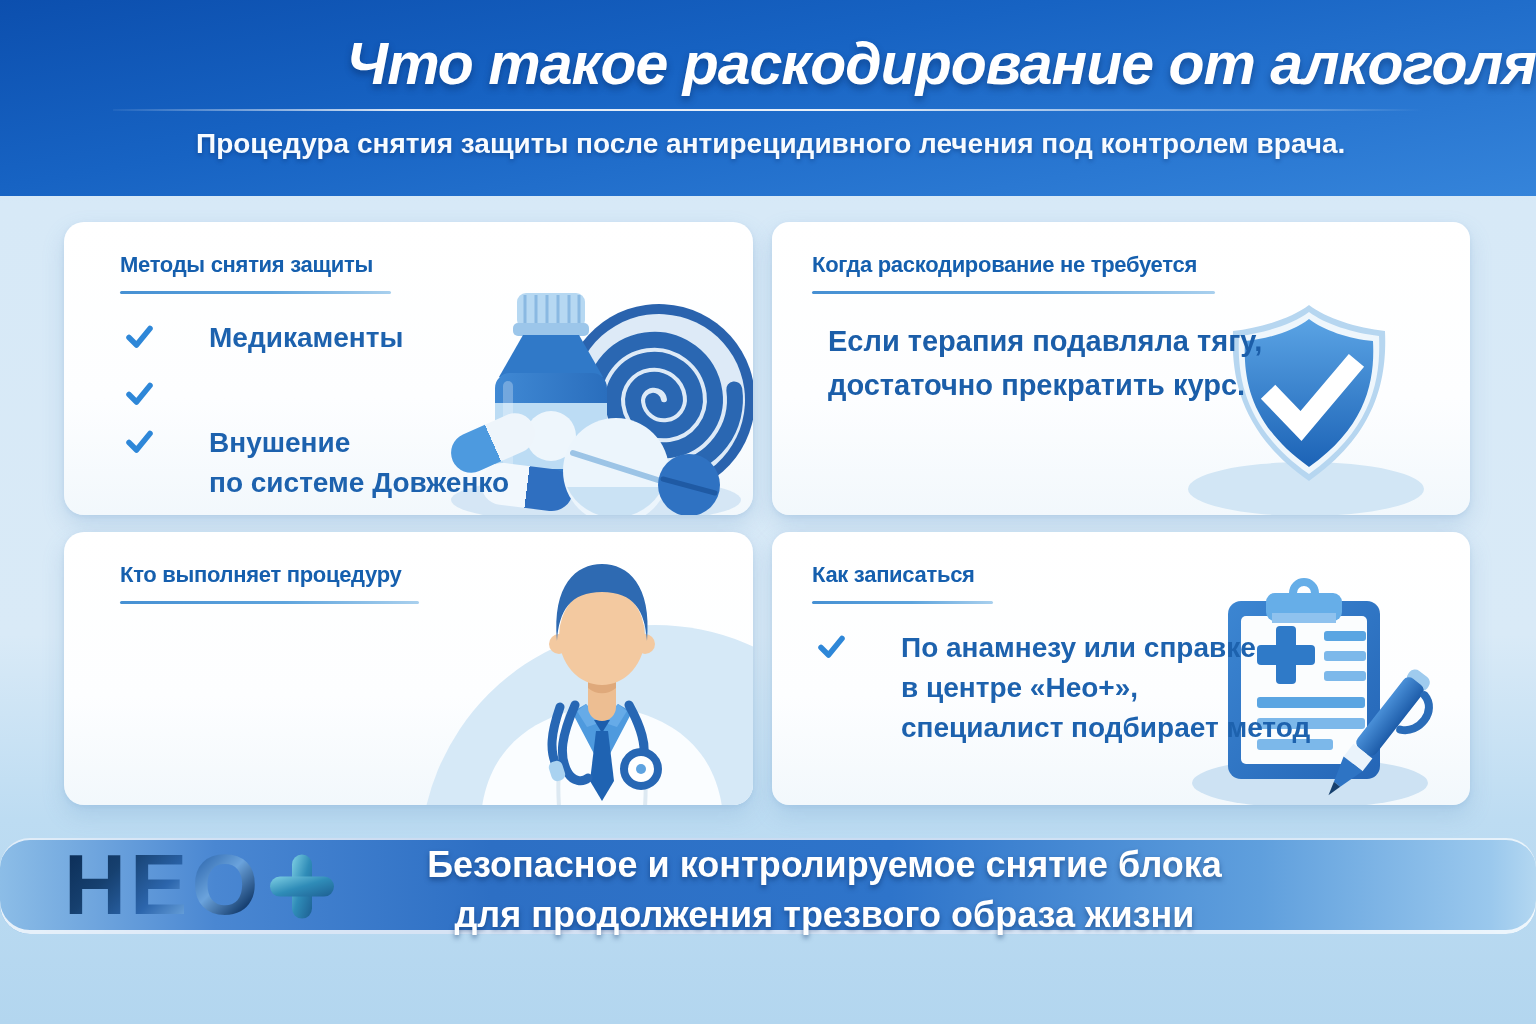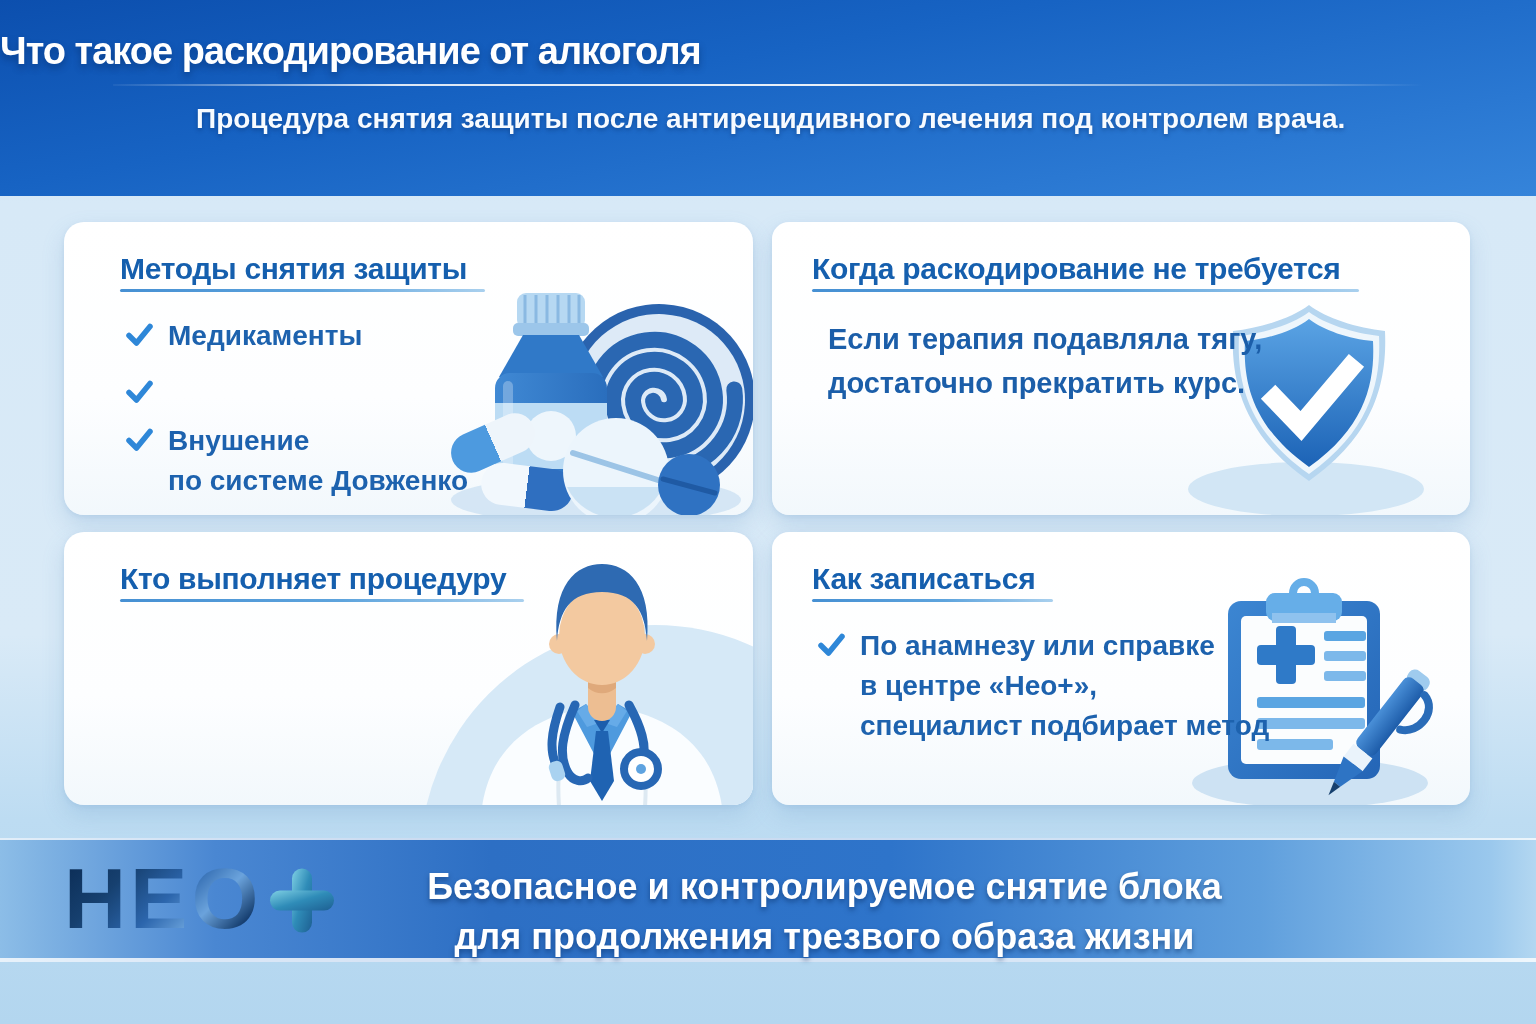--- a/index.html
+++ b/index.html
@@ -9,23 +9,24 @@
     background: linear-gradient(180deg,#c9e2f4 0%,#d7e9f7 20%,#d9eaf7 62%,#bddcf2 80%,#b3d6ef 100%);
     position:relative;
   }
 
   
   .header {
     position:absolute; top:0; left:0; width:1536px; height:196px;
     background: linear-gradient(170deg,#0c4fae 0%,#1763c3 40%,#2a78d2 78%,#3584da 100%);
   }
   .header-title {
-    margin-top:30px; text-align:left;
-    font-size:38px; font-weight:bold; color:#ffffff; letter-spacing:-1px;
+    margin-top:30px; text-align:right;
+    font-size:59px; font-weight:bold; color:#ffffff; letter-spacing:-1px;
     text-shadow: 0 4px 7px rgba(4,38,92,0.45);
+    font-style: italic;
   }
   .header-divider {
     margin:11px auto 0 auto; width:1310px; height:2px;
     background: linear-gradient(90deg, rgba(255,255,255,0.05) 0%, rgba(255,255,255,0.85) 22%, rgba(255,255,255,0.9) 55%, rgba(255,255,255,0.25) 92%, rgba(255,255,255,0) 100%);
   }
   .header-subtitle {
     margin:17px 0 0 196px;
     font-size:28px; font-weight:bold; color:#f7fbff;
     text-shadow: 0 2px 4px rgba(4,38,92,0.4);
   }
@@ -38,50 +39,50 @@
   }
   .card {
     position:relative; overflow:hidden; border-radius:20px;
     background: linear-gradient(180deg,#ffffff 0%,#fdfeff 60%,#f2f8fc 100%);
     box-shadow: 0 10px 22px rgba(96,146,196,0.22), 0 2px 5px rgba(96,146,196,0.14);
     padding:30px 34px 26px 56px;
   }
   .card-right-col { padding-left:40px;border-radius:17px; }
   .card-title {
     display:inline-block; position:relative;
-    font-size:30px; font-weight:bold; color:#155fae; letter-spacing:-0.3px;
-    padding-bottom:6px;
+    font-size:22px; font-weight:bold; color:#155fae; letter-spacing:-0.3px;
+    padding-bottom:16px;
   }
   .card-title::after {
     content:""; position:absolute; left:0; right:-18px; bottom:0; height:3px; border-radius:2px;
     background: linear-gradient(90deg,#4690d3 0%,#5ea4dd 55%,#a9d0ee 100%);
   }
   .check-list { margin-top:24px; position:relative; z-index:2; }
-  .check-item { display:flex; align-items:flex-start; margin-bottom:17px; }
+  .check-item { display:flex; align-items:flex-start; margin-bottom:17px;gap:41px; }
   .check-item .mark { flex:0 0 auto; margin:7px 15px 0 6px; }
   .item-text {
     font-size:28px; font-weight:bold; color:#1d62ae; line-height:1.42; white-space:pre-line;
   }
   .plain-text {
     margin:26px 0 0 16px; position:relative; z-index:2;
     font-size:29px; font-weight:bold; color:#1b5ea9; line-height:1.5; white-space:pre-line;
   }
   .illus { position:absolute; z-index:1; }
   .illus-pills    { right:-8px;  bottom:-20px; }
   .illus-shield   { right:36px;  bottom:-6px; }
   .illus-doctor   { right:-2px;  bottom:-2px; }
   .illus-clipboard{ right:28px;  bottom:-6px; }
 
   
   .footer-band {
-    position:absolute; top:838px; left:0; width:1536px; height:124px;
+    position:absolute; top:838px; left:0; width:1536px; height:96px;
     background: linear-gradient(90deg,#8cbde7 0%,#4a87d2 14%,#2d6fc4 32%,#2e74ca 58%,#5f9fdd 82%,#9ac8ed 97%,#b3d7f1 100%);
     border-top:2px solid rgba(255,255,255,0.75);
     box-shadow: inset 0 -4px 0 rgba(255,255,255,0.8);
-    display:flex; align-items:flex-end;
+    display:flex; align-items:flex-start;border-radius:30px;
   }
   .logo { position:absolute; left:64px; top:50%; transform:translateY(-54%);
           display:flex; align-items:center; }
   .logo-letters {
     font-size:86px; font-weight:bold; letter-spacing:4px; line-height:1;
     background: linear-gradient(135deg,#0a2a52 0%,#16406f 28%,#2c66ad 52%,#6ba3dc 70%,#123a6b 88%,#0a2a52 100%);
     -webkit-background-clip:text; background-clip:text; color:#173f72;
   }
   @supports (-webkit-background-clip: text) {
     .logo-letters { -webkit-text-fill-color:transparent; }

